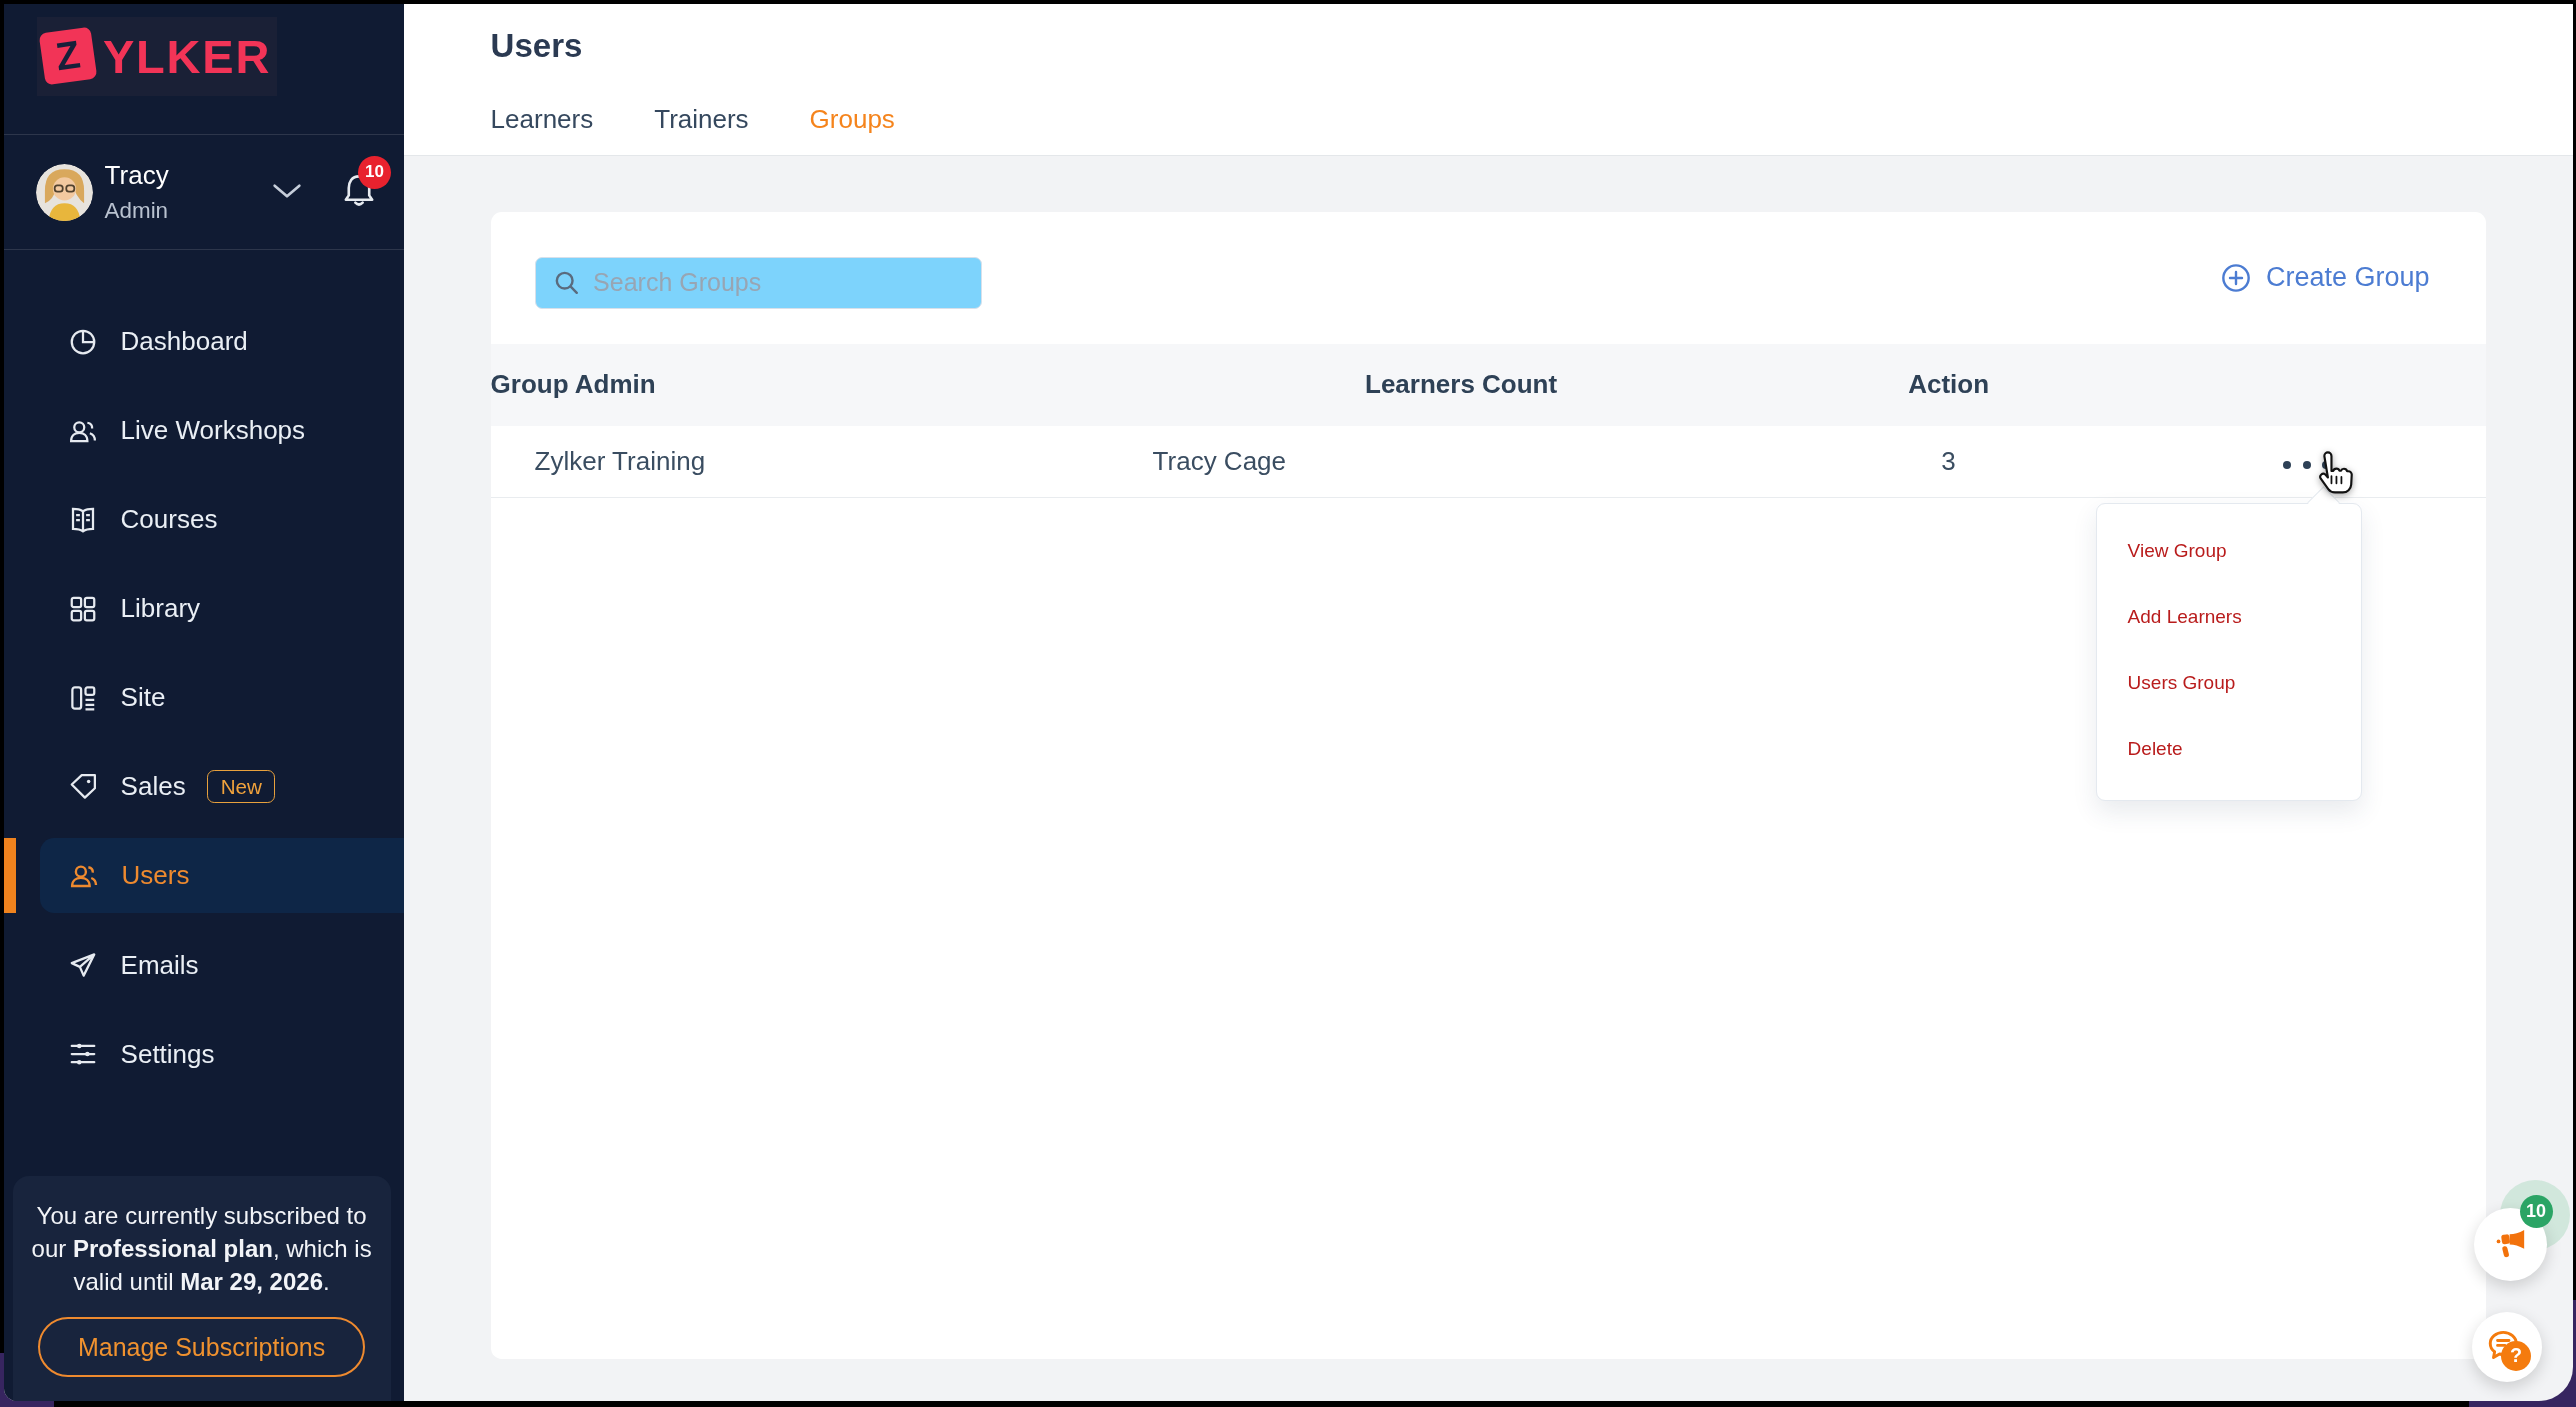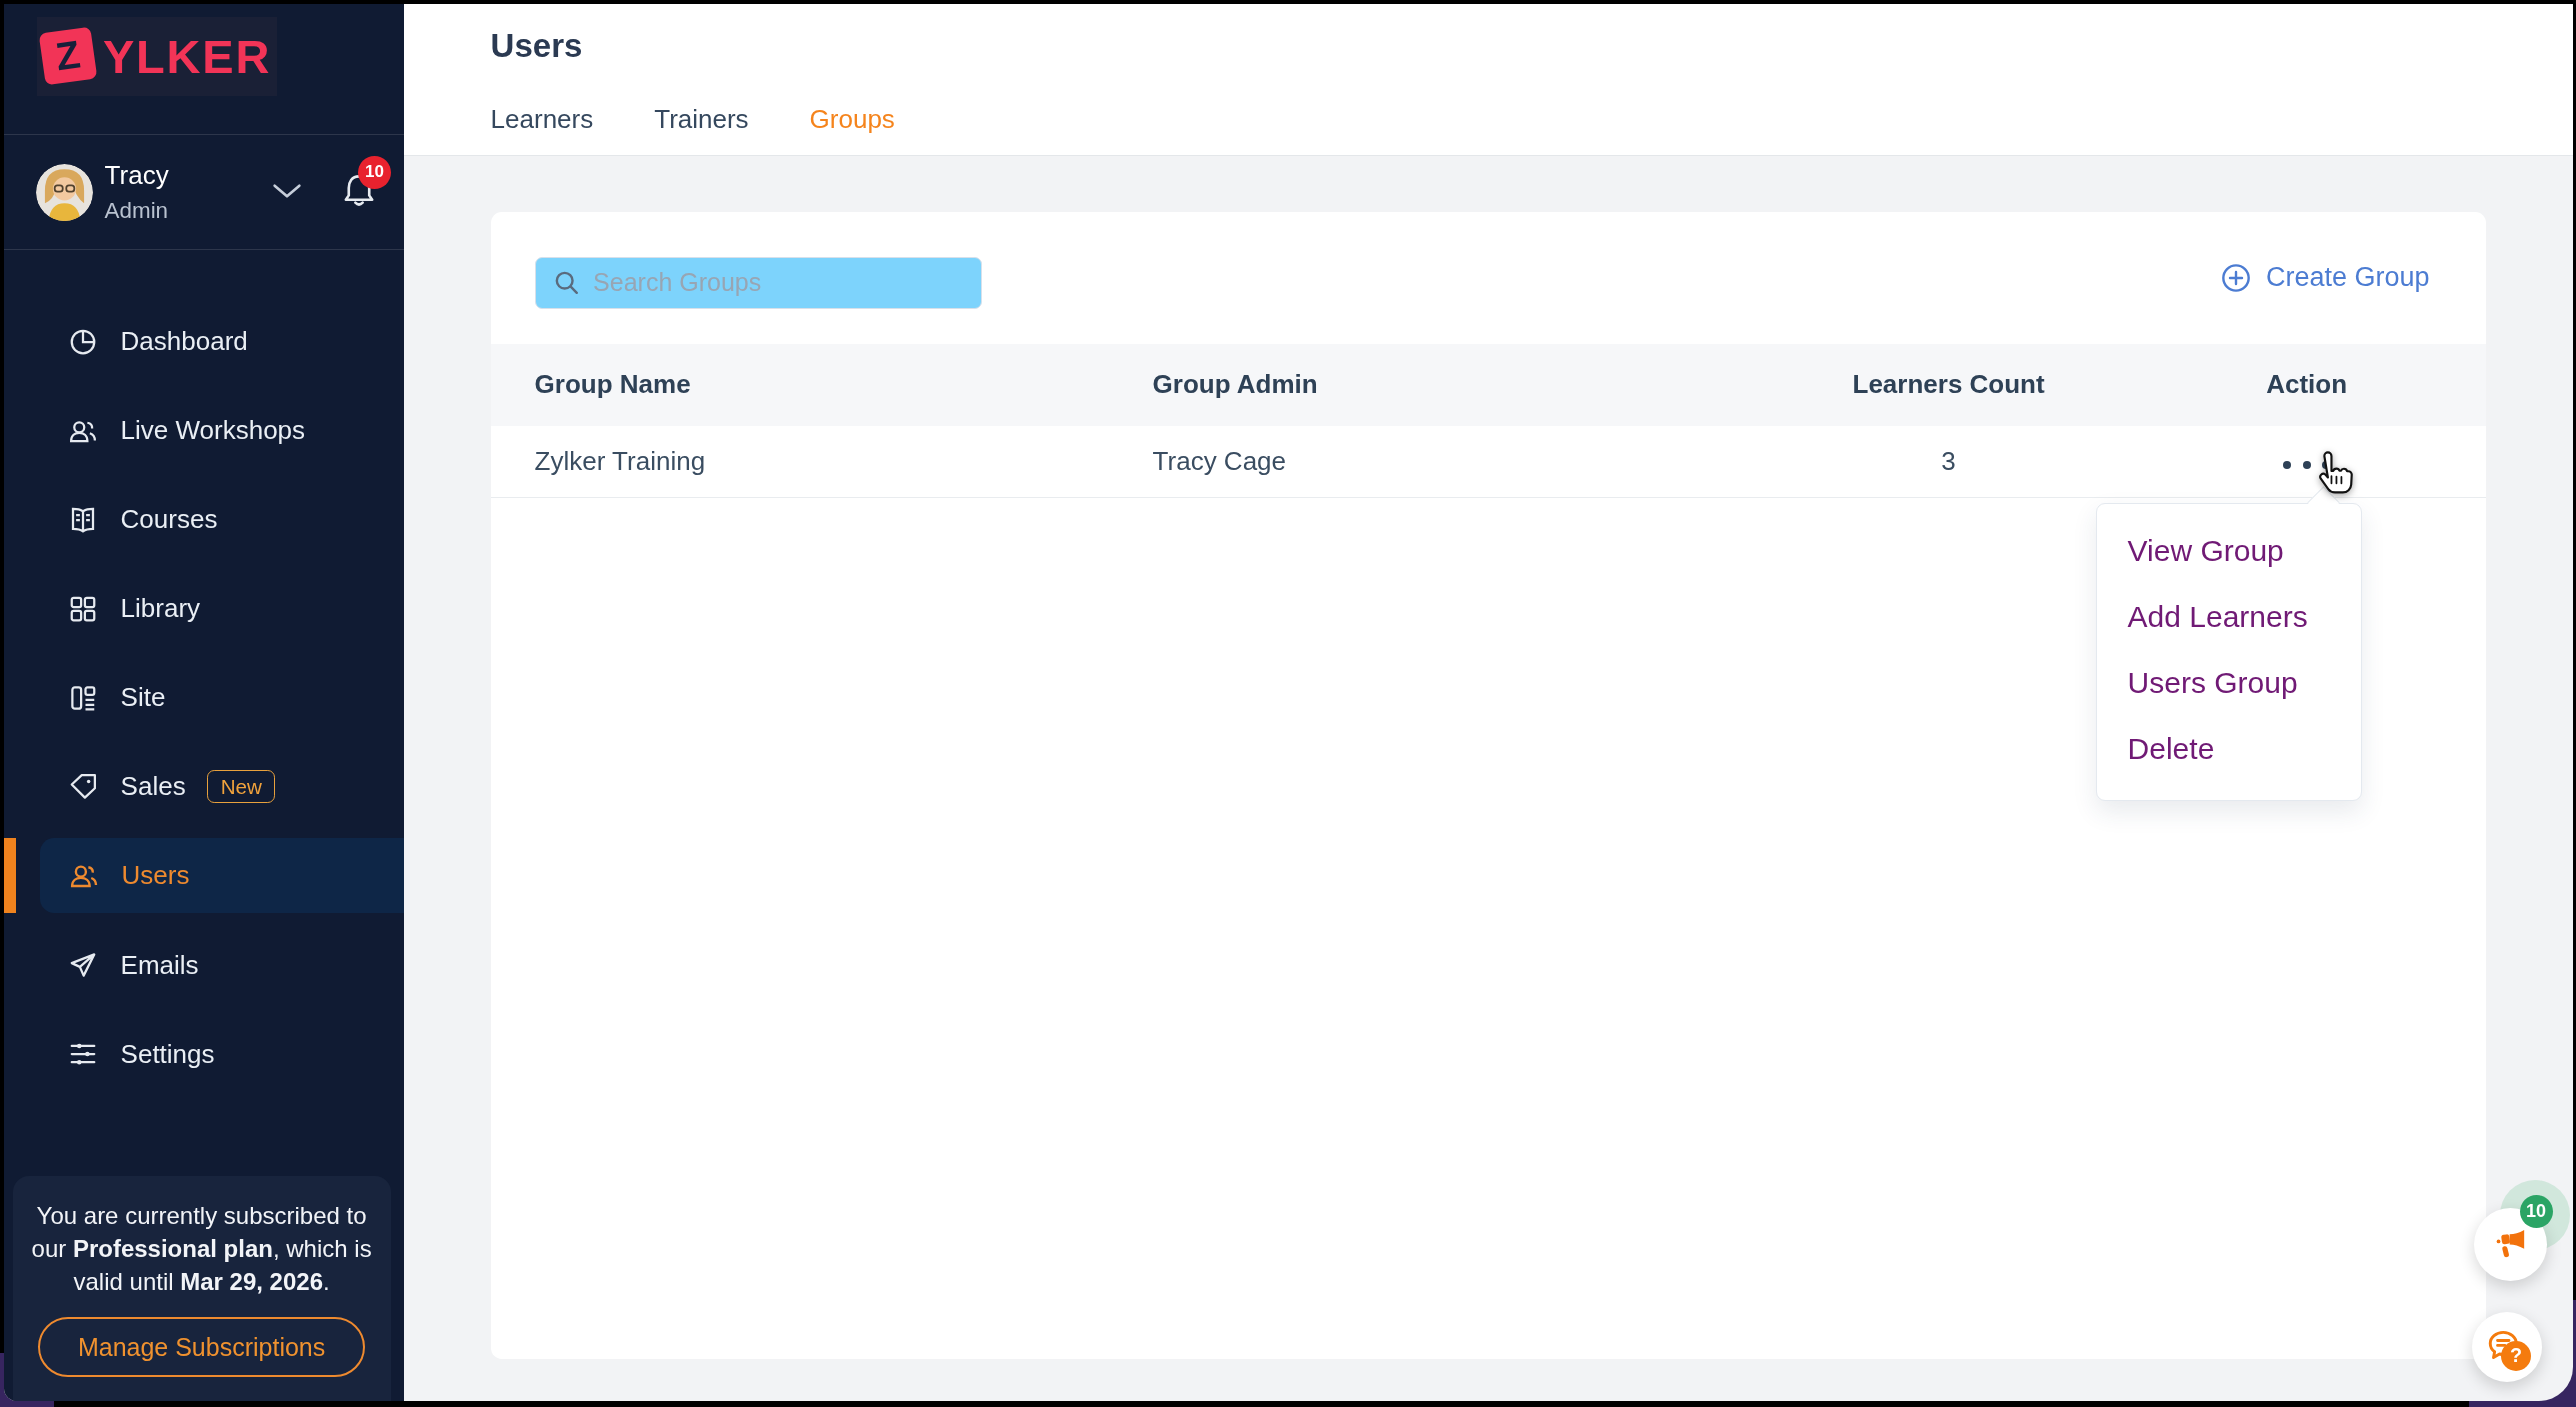--- a/index.html
+++ b/index.html
@@ -96,21 +96,21 @@
   .dots i { width:8px; height:8px; border-radius:50%; background:#2E4156; }
 
   
   .menu { position:absolute; left:2092px; top:499px; width:266px; background:#fff;
           border:1.3px solid #E4E9EF; border-radius:9px; padding:14.3px 0 18px;
           box-shadow:0 10.7px 25px rgba(40,60,90,.10); z-index:5; }
   .menu .caret { position:absolute; left:215px; top:-12.5px; width:23px; height:23px;
                  background:#fff; transform:rotate(45deg);
                  border-left:1.3px solid #E4E9EF; border-top:1.3px solid #E4E9EF; }
   .menu .mi { height:66px; display:flex; align-items:center; padding-left:31px;
-              font-size:30px; color:#701a75; cursor:pointer; }
+              font-size:19px; color:#b91c1c; cursor:pointer; }
 
   .cursor-hand { position:absolute; left:2304px; top:447px; z-index:6;
                  filter:drop-shadow(0 2.7px 3.6px rgba(0,0,0,.35)); }
 
   
   .halo { position:absolute; left:2496px; top:1176px; width:70px; height:70px;
           border-radius:50%; background:rgba(63,178,110,.18); z-index:2; }
   .fab { position:absolute; border-radius:50%; background:#fff; z-index:3;
          box-shadow:0 5.4px 16px rgba(0,0,0,.16); display:flex; align-items:center;
          justify-content:center; cursor:pointer; border:none; }
@@ -295,21 +295,20 @@
           <button class="create-btn">
             <svg width="32" height="32" viewBox="0 0 24 24" fill="none" stroke="#4C7CD2" stroke-width="1.8">
               <circle cx="12" cy="12" r="9.5"></circle>
                 <path d="M12 7.5 L12 16.5 M7.5 12 L16.5 12" stroke-linecap="round"></path>
             </svg>
             <span>Create Group</span>
           </button>
         </div>
 
         <div class="tgrid thead">
-          <div class="c1">Group Name</div>
           <div class="c2">Group Admin</div>
           <div class="c3">Learners Count</div>
           <div class="c4">Action</div>
         </div>
 
         <div class="tgrid trow">
           <div class="c1">Zylker Training</div>
           <div class="c2">Tracy Cage</div>
           <div class="c3">3</div>
           <div class="c4">

